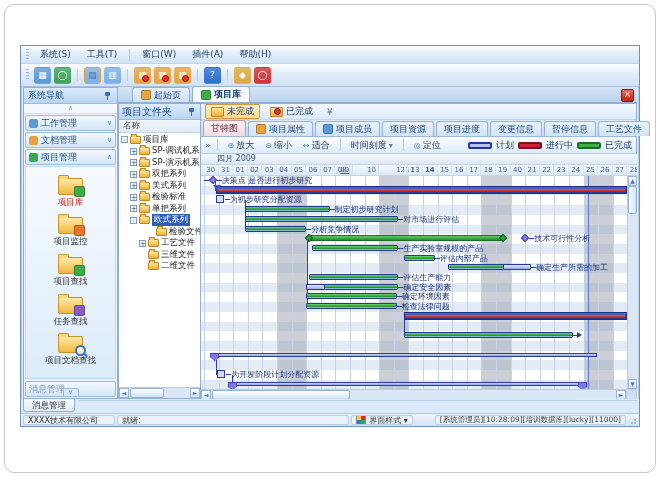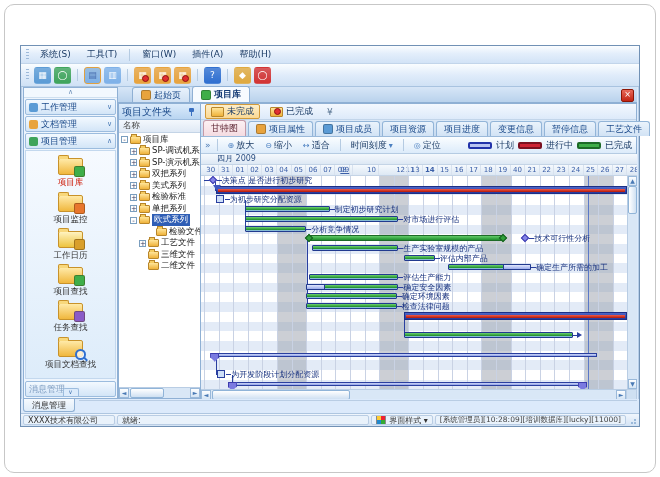--- a/index.html
+++ b/index.html
@@ -163,21 +163,21 @@
   .msg-tab{height:12px;padding:0 8px;background:linear-gradient(#f6fafe,#dfecf9);border:1px solid #8fb0d4;border-top:none;
     border-radius:0 0 3px 3px;color:#333;font-size:8.5px;line-height:12px;}
   .msg-rest{flex:1;height:4px;margin:1px 2px 0 4px;border-top:1px solid #b9cde4;}
   .status-bar{position:absolute;left:0;top:367px;width:100%;height:13px;background:linear-gradient(#f0f6fd,#d4e3f4);
     border-top:1px solid #aec6e0;display:flex;align-items:center;gap:2px;padding:0 2px;box-sizing:border-box;font-size:8px;color:#333;}
   .st-cell{height:10px;border:1px solid #b9cde4;background:#e9f2fb;border-radius:2px;display:flex;align-items:center;
     padding:0 4px;white-space:nowrap;overflow:hidden;box-sizing:border-box;}
   .st-ready{flex:1;}
   .style-ico{width:8px;height:8px;margin-right:3px;background:
     conic-gradient(#e23 0 25%,#3a3 0 50%,#28c 0 75%,#fc3 0);border:1px solid #888;}
-  .st-session{font-size:7.5px;color:#444;}
+  .st-session{font-size:7.5px;color:#444;margin-left:20px;}
   .grip-corner{width:9px;height:9px;background:
     radial-gradient(circle at 7px 7px,#9ab9da 1px,transparent 1.5px),
     radial-gradient(circle at 4px 7px,#9ab9da 1px,transparent 1.5px),
     radial-gradient(circle at 7px 4px,#9ab9da 1px,transparent 1.5px);}
 </style>
 </head>
 <body>
 
 <div class="canvas">
   <div class="frame-border"></div>
@@ -204,20 +204,24 @@
         <div class="ticon badge-red" style="background: linear-gradient(rgba(232, 163, 61, 0.8), rgb(232, 163, 61));">▦</div>
         <div class="ticon badge-red" style="background: linear-gradient(rgba(232, 163, 61, 0.8), rgb(232, 163, 61));">▦</div>
         <div class="bar-sep"></div>
         <div class="ticon" style="background: linear-gradient(rgba(47, 111, 208, 0.8), rgb(47, 111, 208));">?</div>
         <div class="bar-sep"></div>
         <div class="ticon" style="background: linear-gradient(rgba(224, 169, 62, 0.8), rgb(224, 169, 62));">◆</div>
         <div class="ticon" style="background: linear-gradient(rgba(210, 51, 51, 0.8), rgb(210, 51, 51));">◯</div>
       </div>
 
     <div class="sidebar">
+      <div class="sb-header">
+        <span>系统导航</span>
+        <span class="pin"></span>
+      </div>
       <div class="sb-collapse">∧</div>
       <div id="sb-groups">
           <div class="sb-group">
             <div class="gicon" style="background: rgb(91, 155, 213);"></div>
             <span class="glabel">工作管理</span>
             <span class="chev">∨</span>
           </div>
           <div class="sb-group">
             <div class="gicon" style="background: rgb(232, 163, 61);"></div>
             <span class="glabel">文档管理</span>
@@ -234,26 +238,20 @@
             <div class="bigfolder">
               <div class="bdg" style="background: rgb(63, 174, 73);"></div>
             </div>
             <div class="sb-item-label">项目库</div>
           </div>
           <div class="sb-item">
             <div class="bigfolder">
               <div class="bdg" style="background: rgb(232, 118, 45);"></div>
             </div>
             <div class="sb-item-label">项目监控</div>
-          </div>
-          <div class="sb-item">
-            <div class="bigfolder cal">
-              <div class="bdg" style="background: rgb(217, 159, 43);"></div>
-            </div>
-            <div class="sb-item-label">工作日历</div>
           </div>
           <div class="sb-item">
             <div class="bigfolder">
               <div class="bdg" style="background: rgb(63, 174, 73);"></div>
             </div>
             <div class="sb-item-label">项目查找</div>
           </div>
           <div class="sb-item">
             <div class="bigfolder">
               <div class="bdg" style="background: rgb(138, 91, 199);"></div>

